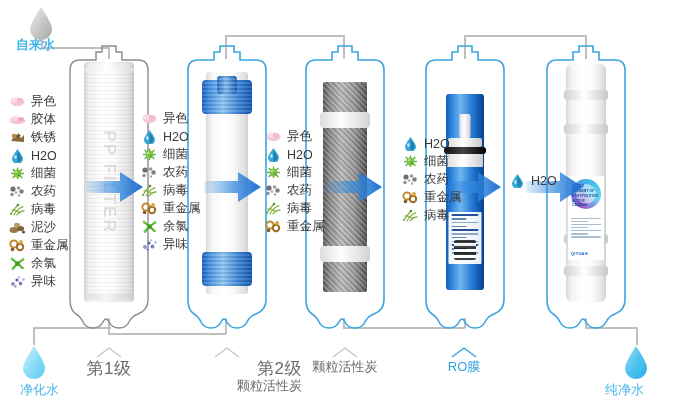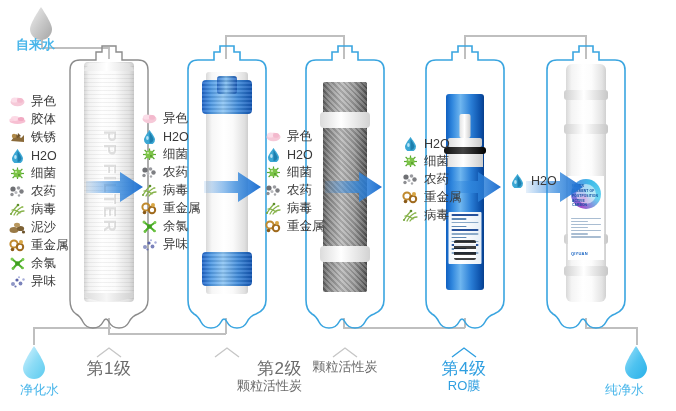--- a/index.html
+++ b/index.html
@@ -946,17 +946,16 @@
         </svg>
       </span>
       <div class="nm">颗粒活性炭</div>
     </div>
   <div class="caption hl" style="left:389px; top:347px;">
       <span class="chev">
         <svg width="26" height="11" viewBox="0 0 26 11">
           <path d="M1 10 L13 1 L25 10" fill="none" stroke="#2f9fe0" stroke-width="1.4"></path>
         </svg>
       </span>
-      <div class="lv">第4级</div>
       <div class="nm">RO膜</div>
     </div>
 
 </div>
 
 </body></html>

